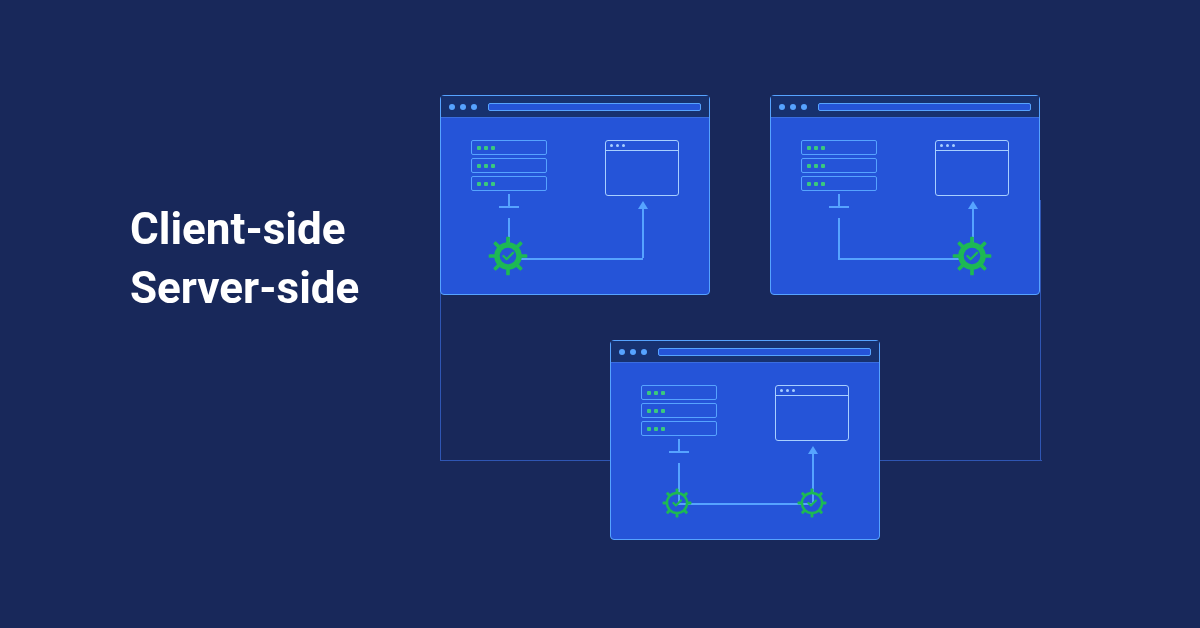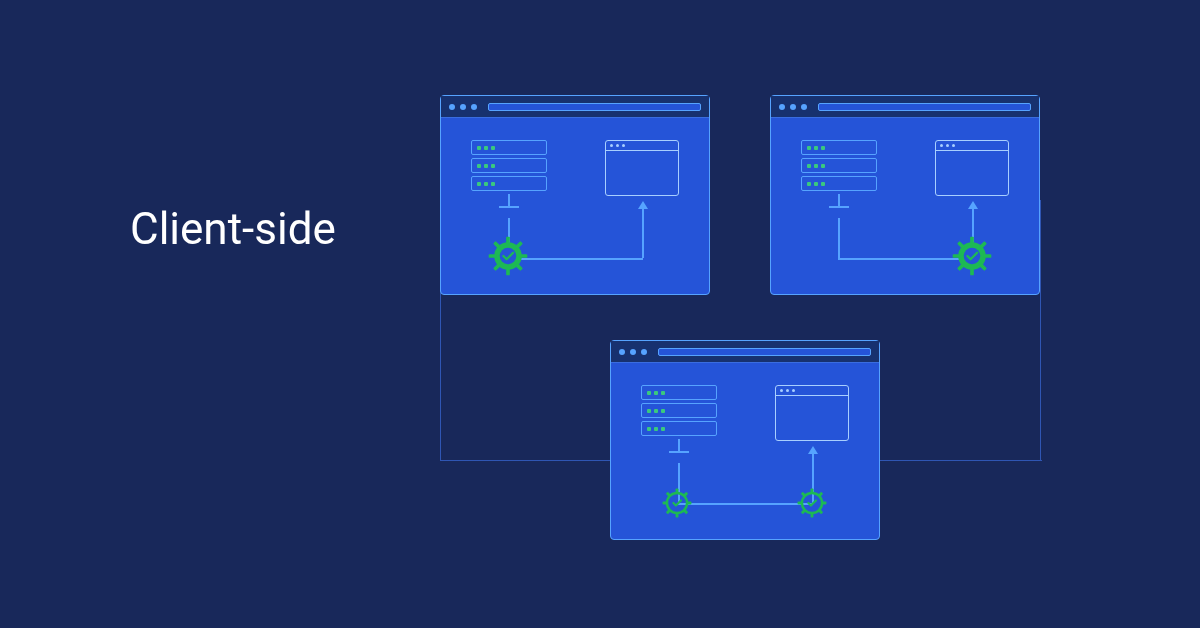--- a/index.html
+++ b/index.html
@@ -12,21 +12,21 @@
   overflow: hidden;
 }
 .heading-block {
   position: absolute;
   left: 130px;
   top: 200px;
   color: #ffffff;
 }
 .heading-line {
   font-size: 44px;
-  font-weight: 400;
+  font-weight: 700;
   line-height: 1.35;
 }
 .canvas {
   position: absolute;
   left: 0;
   top: 0;
   width: 1200px;
   height: 628px;
 }
 .window {
@@ -119,20 +119,21 @@
 .link-line {
   position: absolute;
   border: 1.5px solid #2f56b3;
 }
 </style>
 </head>
 <body>
 
 <div class="heading-block">
   <div class="heading-line">Client-side</div>
+  <div class="heading-line">Server-side</div>
 </div>
 
 <div class="canvas">
 
   <div class="link-line" style="left:440px; top:200px; width:0; height:260px; border-right:none; border-top:none; border-bottom:none;"></div>
   <div class="link-line" style="left:440px; top:460px; width:170px; height:0; border-bottom:none; border-right:none; border-left:none;"></div>
   <div class="link-line" style="left:1040px; top:200px; width:0; height:260px; border-left:none; border-top:none; border-bottom:none;"></div>
   <div class="link-line" style="left:880px; top:460px; width:162px; height:0; border-bottom:none; border-right:none; border-left:none;"></div>
 
   <div class="window top-left">

